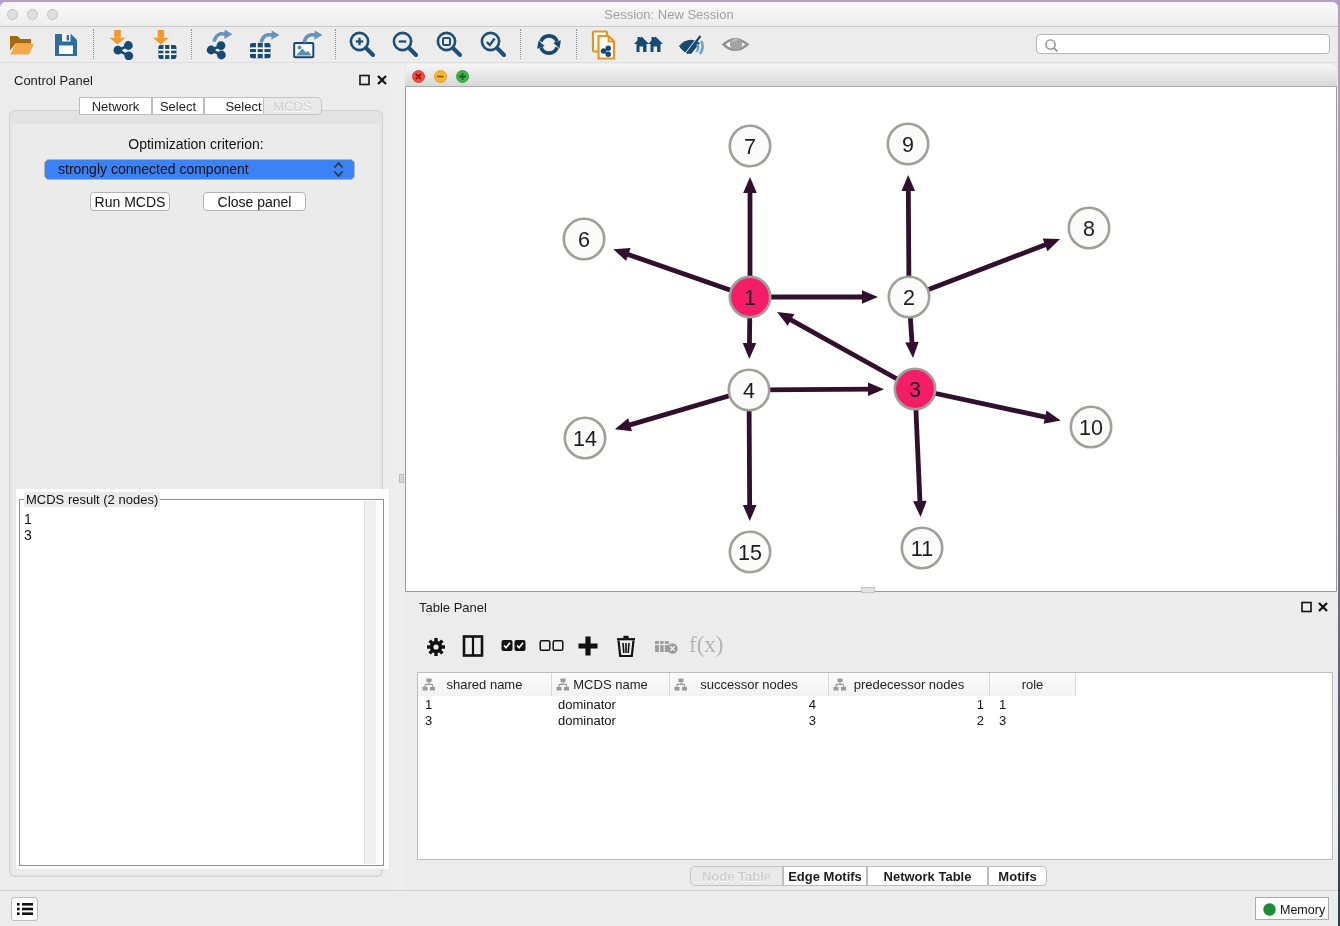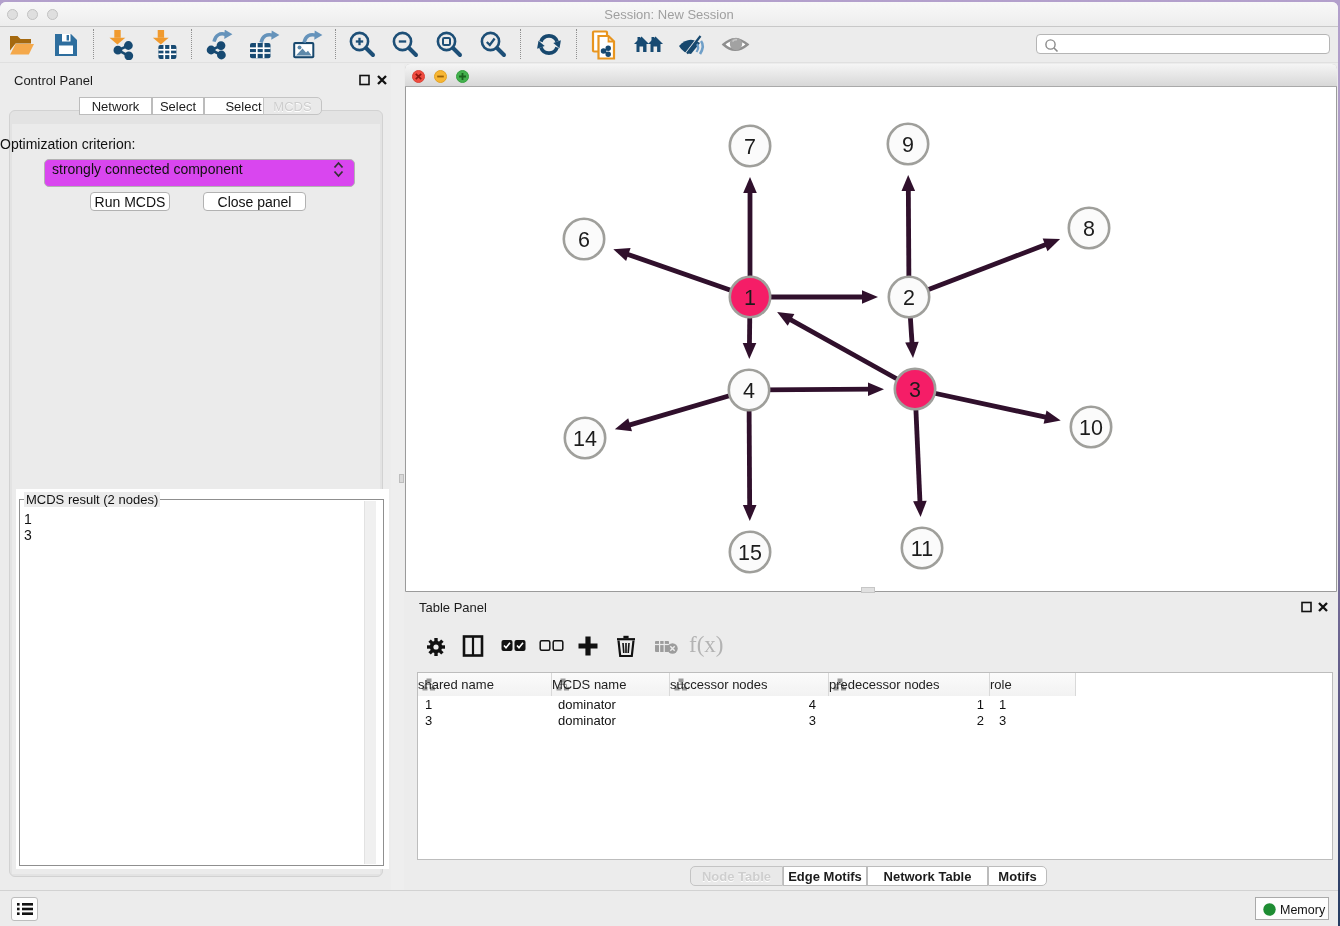--- a/index.html
+++ b/index.html
@@ -10,42 +10,42 @@
 #wtitle{position:absolute;top:5px;left:0;width:100%;text-align:center;font-size:13px;color:#9f9f9f}
 #toolbar{position:absolute;left:0;top:28px;width:1338px;height:35px;background:#ececec;border-bottom:1px solid #e0e0e0}
 .tdiv{position:absolute;top:1px;height:30px;width:0;border-left:1px dotted #8f8f8f}
 .ticon{position:absolute;top:2px}
 #searchbox{position:absolute;left:1036px;top:34px;width:294px;height:20px;background:#fff;border:1px solid #b5b5b5;border-radius:4px}
 
 #cphead{position:absolute;left:14px;top:73px;font-size:13px;color:#1c1c1c}
 .tab{position:absolute;top:97px;height:18px;background:#fff;border:1px solid #bcbcbc;font-size:13px;color:#1c1c1c;text-align:center;line-height:18px}
 #cppanel{position:absolute;left:9px;top:110px;width:374px;height:767px;background:#e3e3e3;border:1px solid #d2d2d2;border-radius:6px}
 #cppanel2{position:absolute;left:12px;top:124px;width:368px;height:750px;background:#ebebeb}
-#optlabel{position:absolute;left:0px;top:136px;width:392px;text-align:left;font-size:14px;color:#111}
-#cpselect{position:absolute;left:44px;top:159px;width:311px;height:28px;background:#d946ef;border:1px solid #b2b2b2;border-radius:5px;font-size:14px;color:#111;line-height:19px;padding-left:7px}
+#optlabel{position:absolute;left:0px;top:136px;width:392px;text-align:center;font-size:14px;color:#111}
+#cpselect{position:absolute;left:44px;top:159px;width:311px;height:21px;background:#3b82f6;border:1px solid #b2b2b2;border-radius:5px;font-size:14px;color:#111;line-height:19px;padding-left:13px}
 .cpbtn{position:absolute;top:192px;height:19px;background:#fff;border:1px solid #b2b2b2;border-radius:4px;font-size:14px;color:#111;text-align:center;line-height:18px}
 #mcdswhite{position:absolute;left:16px;top:489px;width:373px;height:380px;background:#fff}
 #mcdsgroup{position:absolute;left:19px;top:499px;width:365px;height:367px;border:1px solid #8f8f8f}
 #mcdslabel{position:absolute;left:24px;top:492px;background:#ebebeb;font-size:13px;color:#111;padding:0 2px}
 #mcdsscroll{position:absolute;left:364px;top:501px;width:12px;height:363px;background:#f0f0f0;border-left:1px solid #e2e2e2}
 .mcdsline{position:absolute;left:24px;font-size:14px;color:#111}
 
 #vsplit{position:absolute;left:391px;top:64px;width:13px;height:826px;background:#eeeeee}
 #vhandle{position:absolute;left:399px;top:474px;width:5px;height:9px;background:#d8d8d8;border:1px solid #bdbdbd}
 
 #netframe{position:absolute;left:405px;top:64px;width:932px;height:528px;border:1px solid #9b9b9b;border-radius:5px 5px 0 0;background:#fff}
 #nettitle{position:absolute;left:405px;top:64px;width:932px;height:23px;background:linear-gradient(#f5f5f5,#d8d8d8);border-bottom:1px solid #a9a9a9;border-radius:5px 5px 0 0}
 #netname{position:absolute;top:4px;left:0;width:100%;text-align:center;font-size:13px;font-weight:700;color:#222}
 .mtl{position:absolute;top:6px;width:13px;height:13px;border-radius:50%}.mtl svg{display:block}
 
 #tphead{position:absolute;left:419px;top:600px;font-size:13px;color:#1c1c1c}
 #tptoolbar{position:absolute;left:417px;top:628px;width:916px;height:38px}
 #tptable{position:absolute;left:417px;top:672px;width:916px;height:188px;background:#fff;border:1px solid #bdbdbd}
 .thcell{position:absolute;top:0;height:23px;background:linear-gradient(#fbfbfb,#f2f2f2);border-right:1px solid #d9d9d9;font-size:13px;color:#222}
-.thlabel{position:absolute;top:4px;left:0;width:100%;}
+.thlabel{position:absolute;top:4px;left:0;width:100%;text-align:center}
 .trow{position:absolute;font-size:13px;color:#111;height:16px}
 .btab{position:absolute;top:866px;height:20px;background:#fff;border:1px solid #bcbcbc;font-size:13px;color:#1c1c1c;text-align:center;line-height:19px;font-weight:700}
 #statusline{position:absolute;left:0;top:890px;width:1338px;height:0;border-top:1px solid #d2d2d2}
 #listbtn{position:absolute;left:11px;top:897px;width:27px;height:24px;background:#fdfdfd;border:1px solid #bdbdbd;border-radius:3px}
 #membtn{position:absolute;left:1255px;top:897px;width:74px;height:23px;background:#fdfdfd;border:1px solid #aaa;font-size:13px;color:#111}
 .disabledtab{background:#e9e9e9 !important;color:#cecece !important;text-shadow:0 1px 0 #fff;border-color:#c4c4c4 !important}
 </style></head>
 <body>
 <div id="win"></div>
 <div id="titlebar">

